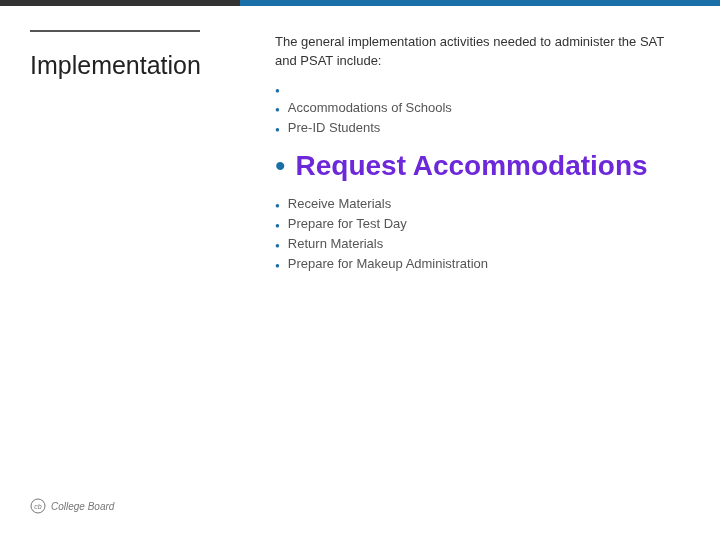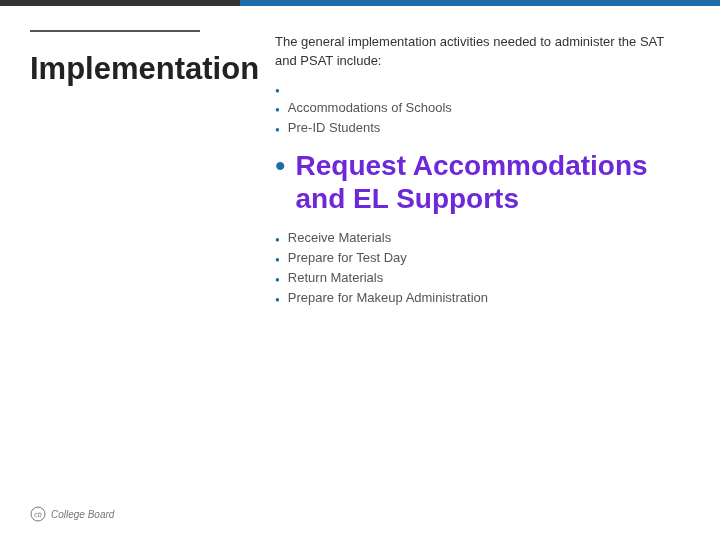--- a/index.html
+++ b/index.html
@@ -105,29 +105,29 @@
     }
 
     .left-line {
       width: 170px;
       height: 2px;
       background: #555555;
       margin-bottom: 18px;
     }
 
     .main-title {
-      font-size: 31px;
-      font-weight: bold;
+      font-size: 25px;
+      font-weight: normal;
       color: #222;
       line-height: 1.25;
     }
 
     .bottom-logo {
       position: absolute;
-      bottom: 18px;
+      bottom: 26px;
       left: 30px;
       display: flex;
       align-items: center;
       gap: 5px;
     }
 
     .cb-logo-circle {
       width: 16px;
       height: 16px;
     }
@@ -175,21 +175,20 @@
       <span class="small-bullet-dot">●</span>
       <span>Pre-ID Students</span>
     </div>
   </div>
 
   <div class="big-bullet-section">
     <div class="big-bullet-row">
       <span class="big-dot">•</span>
       <div class="big-text">
         <span>Request Accommodations</span><br>
-        <span>and EL Supports</span>
       </div>
     </div>
   </div>
 
   <div class="bottom-bullets">
     <div class="small-bullet-item">
       <span class="small-bullet-dot">●</span>
       <span>Receive Materials</span>
     </div>
     <div class="small-bullet-item">

